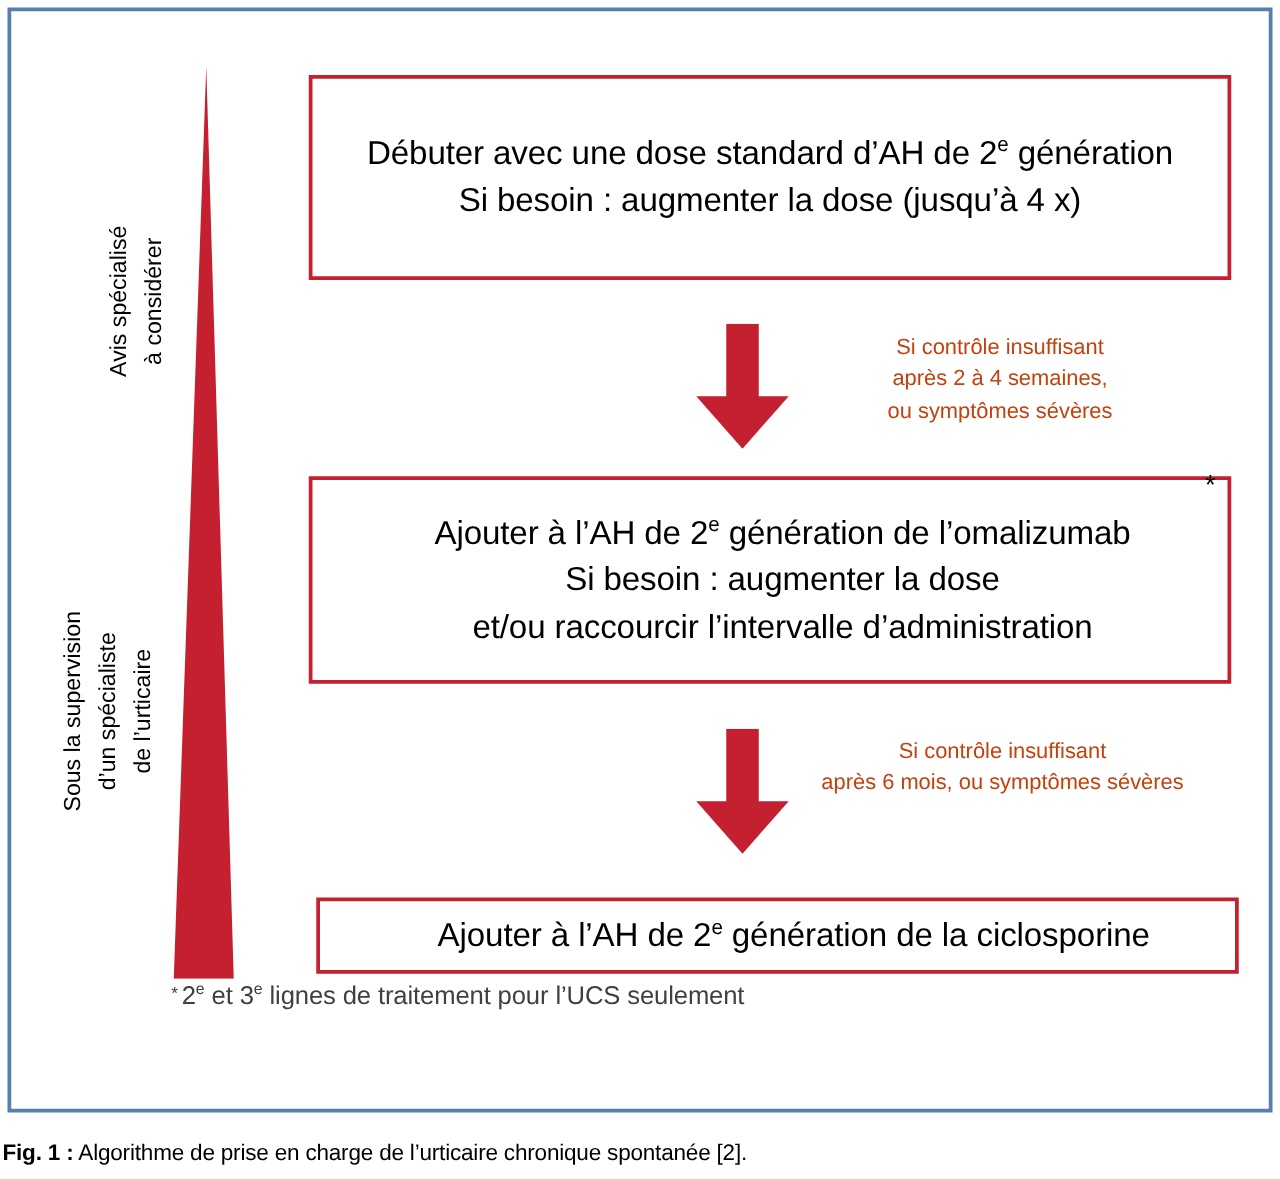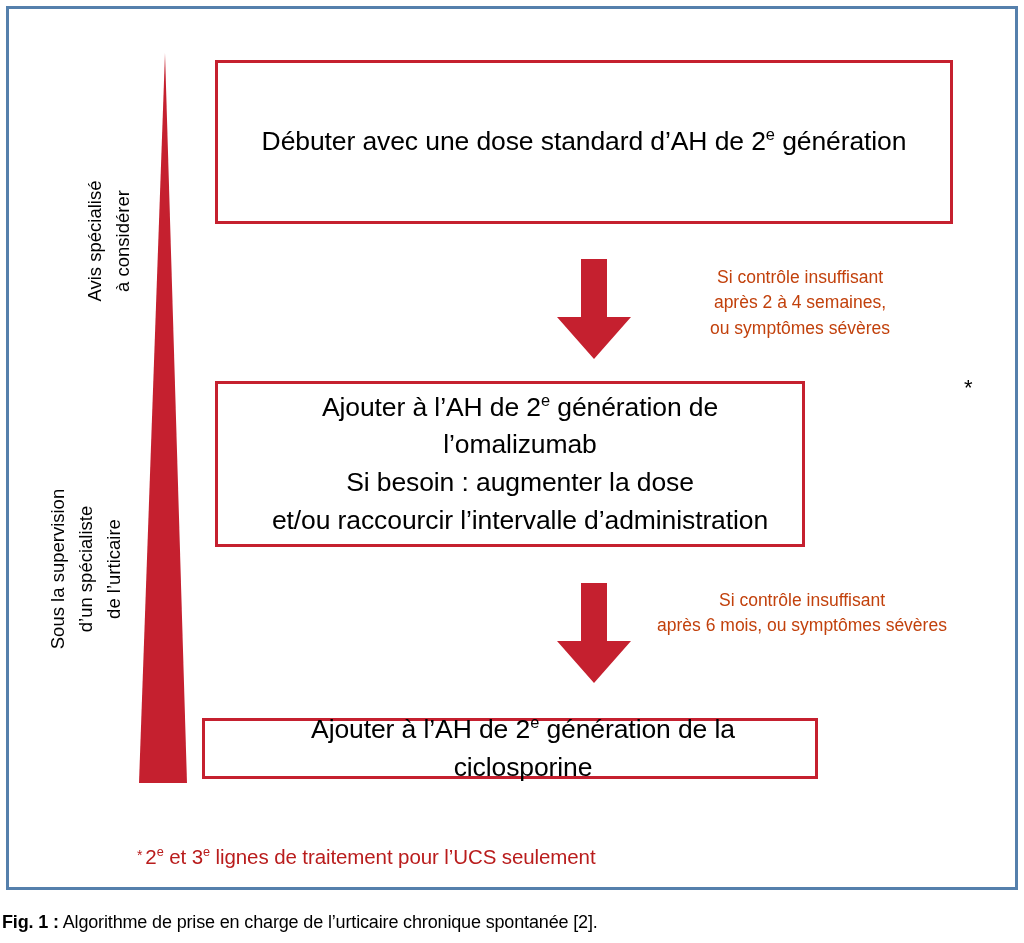--- a/index.html
+++ b/index.html
@@ -34,32 +34,33 @@
 
   
   .step-box {
     position: absolute;
     border: 3px solid #C5202F;
     background: #ffffff;
     display: flex;
     align-items: center;
     justify-content: center;
     text-align: center;
+    margin-left: 32px;
   }
   .step-box .step-text {
     color: #000000;
     font-size: 26.5px;
     line-height: 1.42;
     letter-spacing: -0.1px;
     padding: 0 14px;
     white-space: pre-line;
   }
   #step-box-1 { left: 206px; top: 51px;  width: 738px; height: 164px; }
-  #step-box-2 { left: 206px; top: 372px; width: 590px; height: 166px; padding-left: 20px; }
-  #step-box-3 { left: 193px; top: 709px; width: 616px; height: 61px; padding-left: 26px;  }
+  #step-box-2 { left: 206px; top: 372px; width: 738px; height: 166px; padding-left: 20px; }
+  #step-box-3 { left: 212px; top: 709px; width: 738px; height: 61px; padding-left: 26px;  }
 
   
   .down-arrow { position: absolute; }
   #arrow-1 { left: 542px; top: 250px; width: 86px; height: 100px; }
   #arrow-2 { left: 542px; top: 574px; width: 86px; height: 100px; }
 
   
   .arrow-note {
     position: absolute;
     color: #c2410c;
@@ -96,23 +97,23 @@
     width: 250px; height: 60px;
   }
   #vlabel-bottom {
     left: -65px; top: 520px;
     width: 280px; height: 80px;
   }
 
   
   #footnote {
     position: absolute;
-    left: 128px; top: 836px;
+    left: 128px; top: 776px;
     font-size: 20.5px;
-    color: #b91c1c;
+    color: #404040;
     letter-spacing: -0.1px;
   }
   #footnote .star { font-size: 14px; vertical-align: 4px; margin-right: 3px; }
 
   
   #caption {
     position: absolute;
     left: 2px; top: 912px;
     font-size: 18px;
     color: #000000;
@@ -137,21 +138,21 @@
     </div>
 
     <div class="vlabel" id="vlabel-top">Avis spécialisé
 à considérer</div>
 
     <div class="vlabel" id="vlabel-bottom">Sous la supervision
 d’un spécialiste
 de l’urticaire</div>
 
     <div class="step-box" id="step-box-1">
-      <div class="step-text"><span>Débuter avec une dose standard d’AH de 2<sup class="ord">e</sup> génération</span><br></div>
+      <div class="step-text"><span>Débuter avec une dose standard d’AH de 2<sup class="ord">e</sup> génération</span><br><span>Si besoin : augmenter la dose (jusqu’à 4 x)</span></div>
     </div>
 
     <div class="down-arrow" id="arrow-1">
       <svg width="86" height="100" viewBox="0 0 86 100" aria-hidden="true">
         <polygon points="30,0 56,0 56,58 80,58 43,100 6,58 30,58" fill="#C5202F"></polygon>
       </svg>
     </div>
 
     <div class="arrow-note" id="arrow-note-1">Si contrôle insuffisant
 après 2 à 4 semaines,

